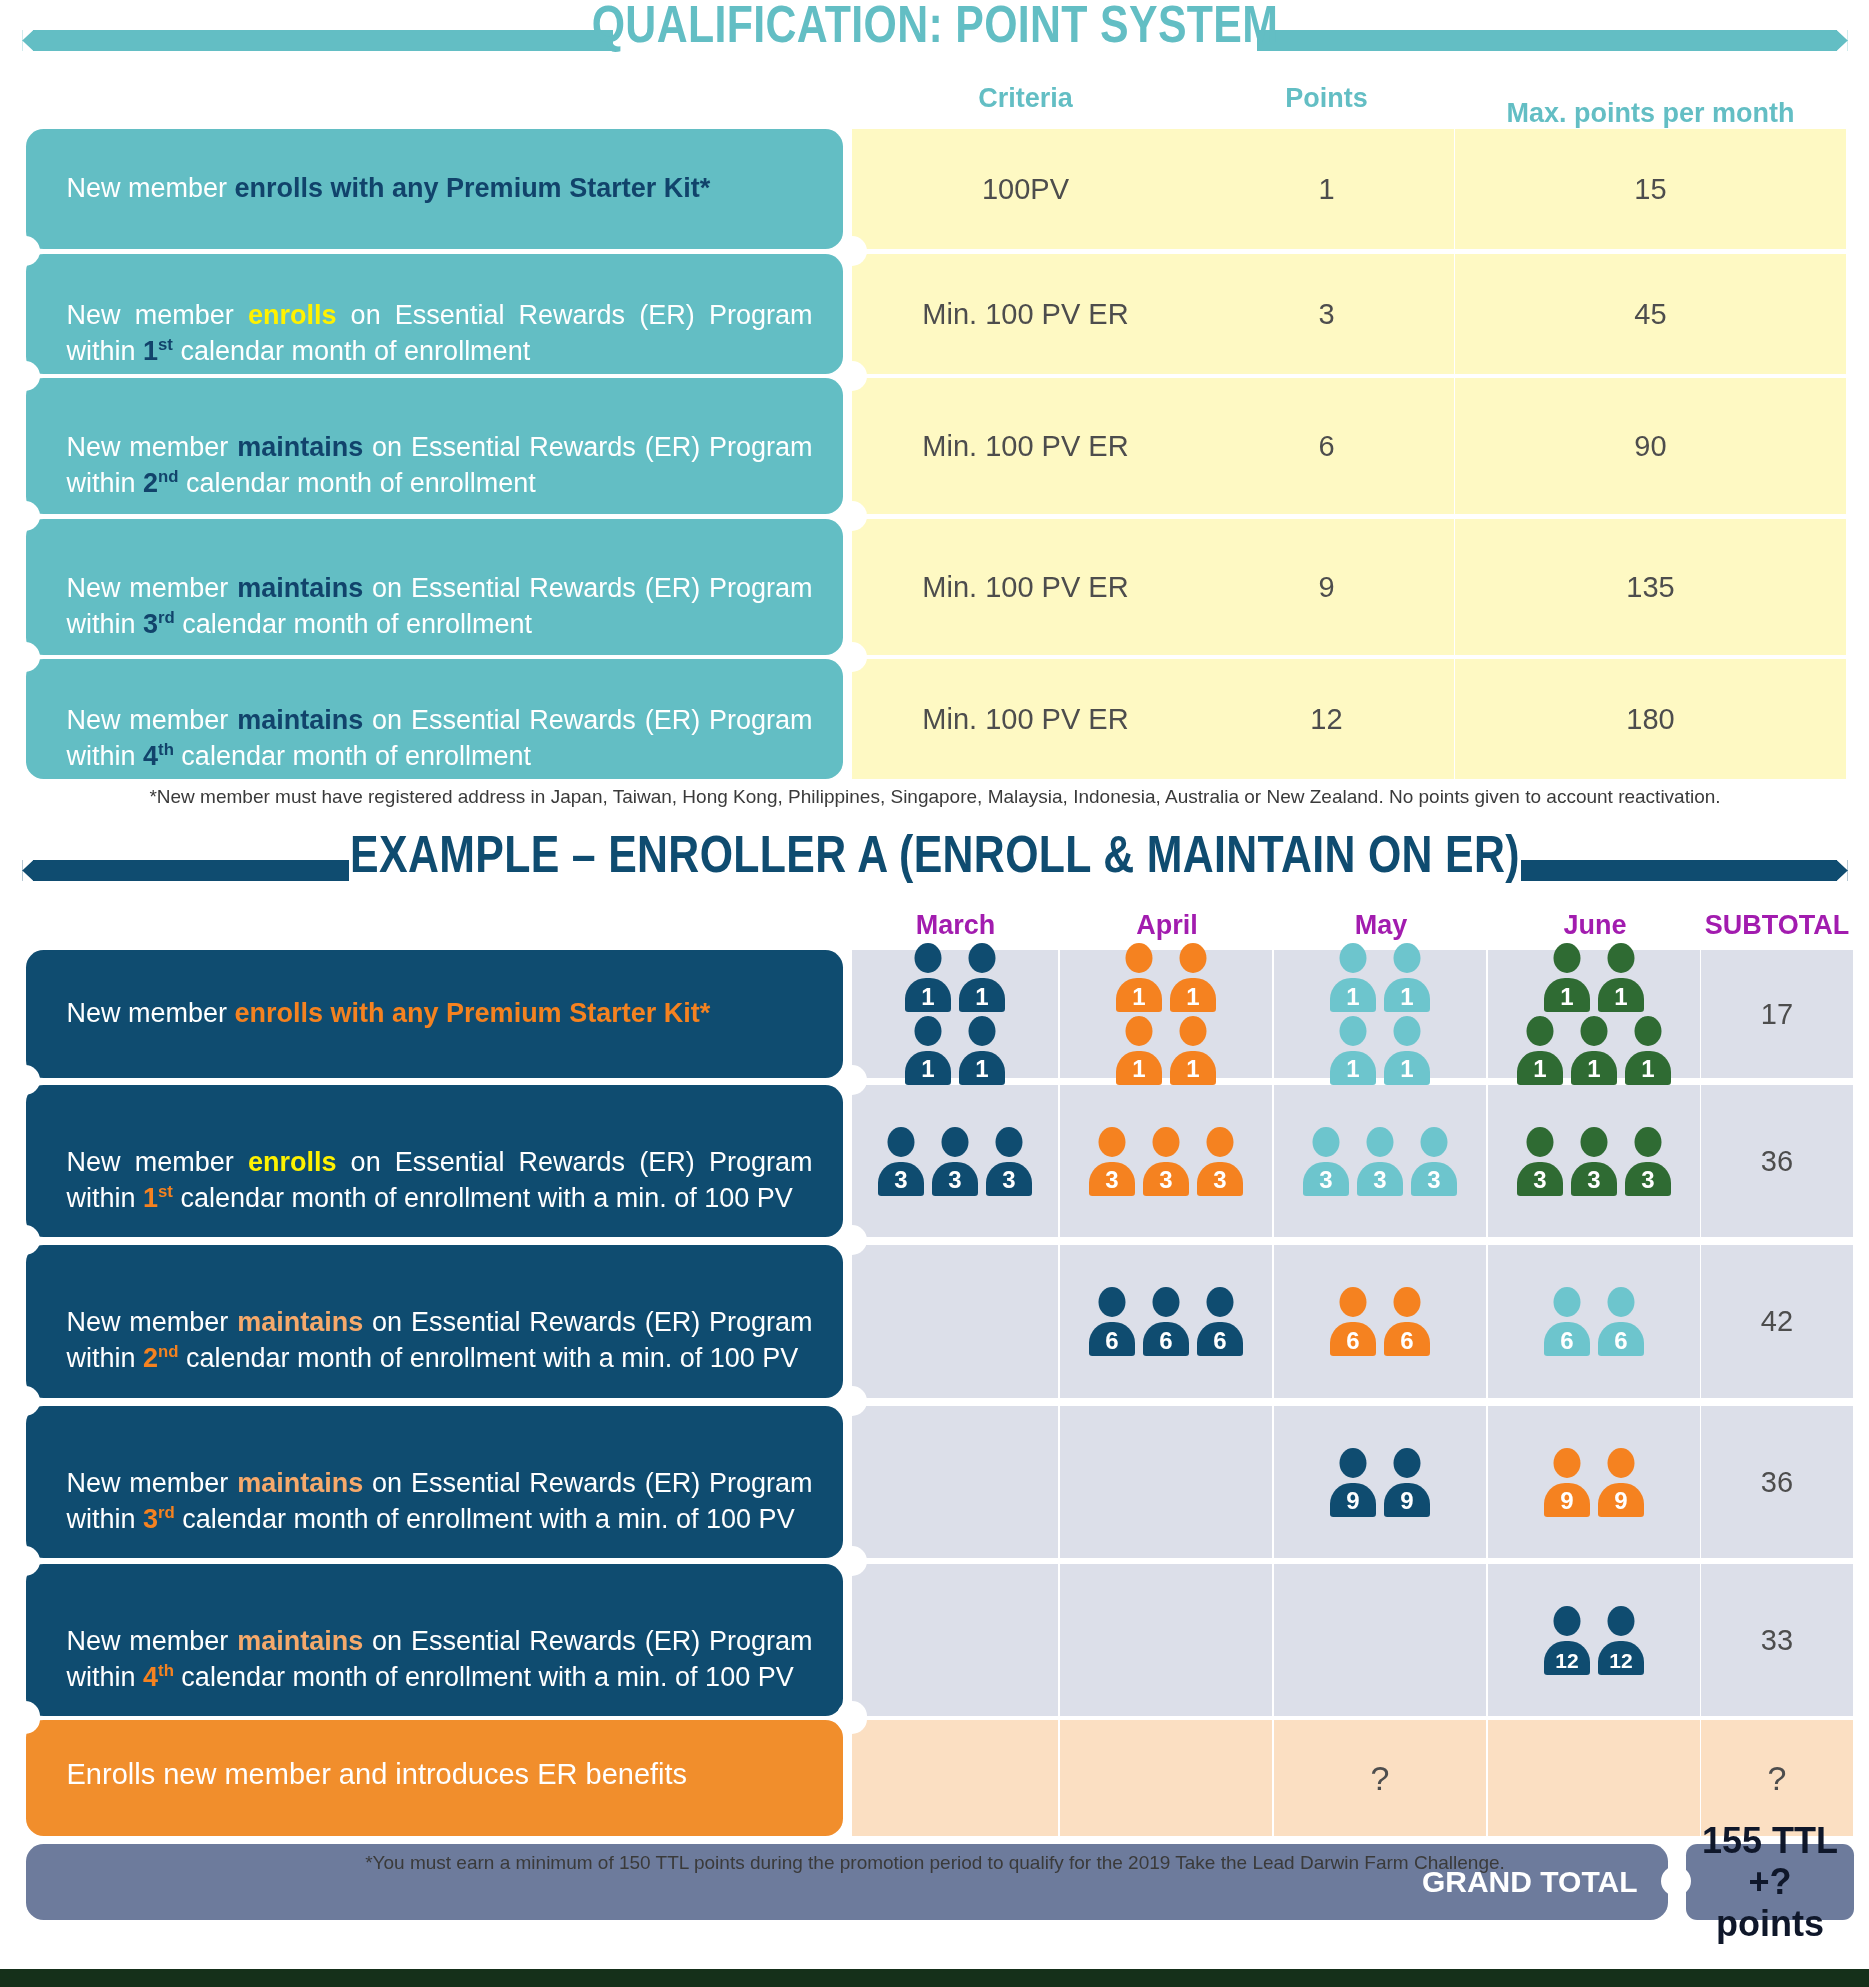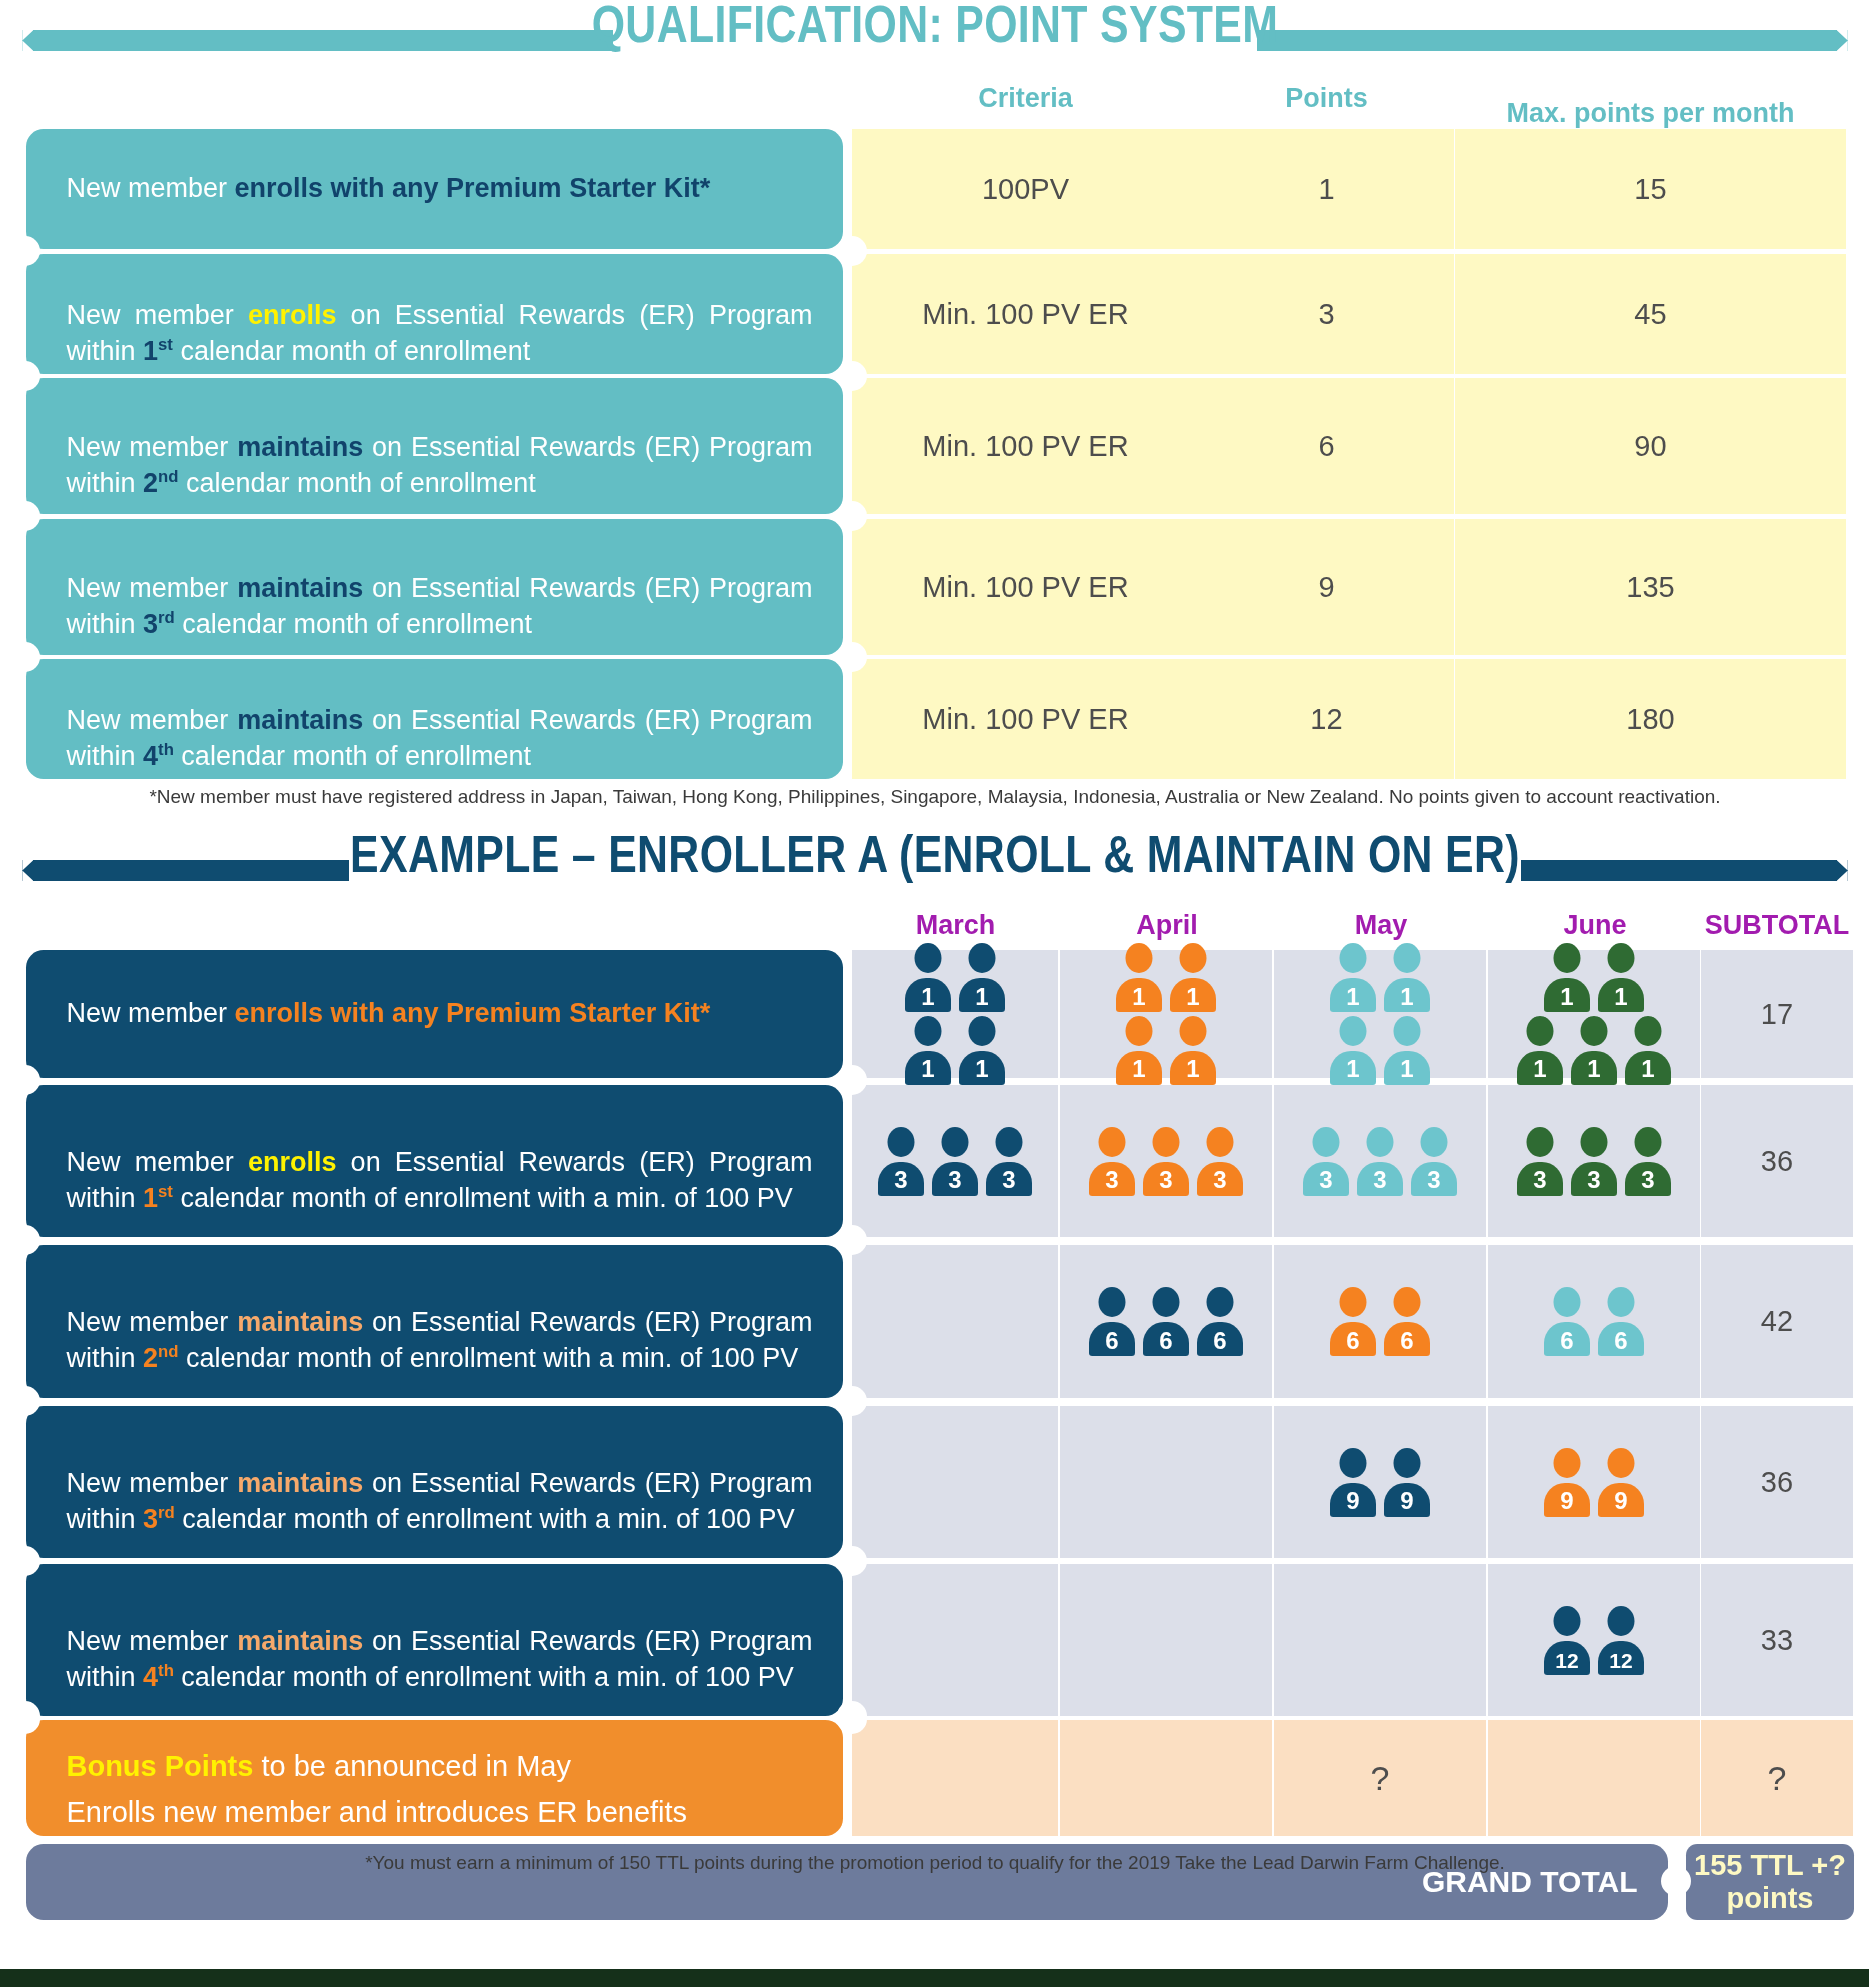--- a/index.html
+++ b/index.html
@@ -70,22 +70,22 @@
   .s2 .data-cell  { background:#dcdfe9; }
   .s2 .col-head   { color:#a21caf; }
   .s2o { color:#f6a96b; font-weight:bold; }
   .s2oo{ color:#f58220; font-weight:bold; }
   .s2y { color:#fff200; font-weight:bold; }
 
   .bonus-label { background:#f18e2c !important; }
   .bonus-cell  { background:#fbdfc2 !important; }
   .gt-label { background:#6d7b9c !important; color:#fff; font-weight:bold;
               justify-content:flex-end; font-size:30px; }
-  .gt-cell  { background:#6d7b9c !important; color:#fef9c3; font-weight:bold;
-              font-size:29px; text-align:left; line-height:1.15;
+  .gt-cell  { background:#6d7b9c !important; color:#0f172a; font-weight:bold;
+              font-size:36px; text-align:center; line-height:1.15;
               font-family:"Liberation Sans Narrow","Liberation Sans",sans-serif; }
 
   sup { font-size:0.62em; vertical-align: super; line-height:0; }
 
   
   .footnote {
     position:absolute; left:0; width:1870px; text-align:center;
     font-size:19px; color:#3a3a3a;
   }
   .footnote b { font-weight:normal; }
@@ -522,21 +522,20 @@
             <span class="body"></span>
             <span class="num">12</span>
           </div>
         </div>
       </div>
     </div>
     <div class="data-cell" style="left: 1701px; top: 1564px; width: 152px; height: 152px;">33</div>
     <div class="notch" style="left: 10.4px; top: 1704px;"></div>
     <div class="notch" style="left: 837px; top: 1704px;"></div>
     <div class="label-cell bonus-label" style="left: 25.5px; top: 1720px; width: 817px; height: 116px; display: block; padding-top: 27px;">
-      <div style="font-size:29px;"><b class="s2y">Bonus Points</b> to be announced in May</div>
       <div style="font-size:29px; margin-top:8px;">Enrolls new member and introduces ER benefits</div>
     </div>
     <div class="data-cell bonus-cell" style="left: 852px; top: 1720px; width: 206px; height: 116px; font-size: 34px;"></div>
     <div class="data-cell bonus-cell" style="left: 1060px; top: 1720px; width: 212px; height: 116px; font-size: 34px;"></div>
     <div class="data-cell bonus-cell" style="left: 1274px; top: 1720px; width: 212px; height: 116px; font-size: 34px;">?</div>
     <div class="data-cell bonus-cell" style="left: 1488px; top: 1720px; width: 212px; height: 116px; font-size: 34px;"></div>
     <div class="data-cell bonus-cell" style="left: 1701px; top: 1720px; width: 152px; height: 116px; font-size: 34px;">?</div>
     <div class="notch" style="left: 10.4px; top: 1701px;"></div>
     <div class="notch" style="left: 837px; top: 1701px;"></div>
     <div class="label-cell gt-label" style="left: 25.5px; top: 1844px; width: 1642px; height: 76px;">

